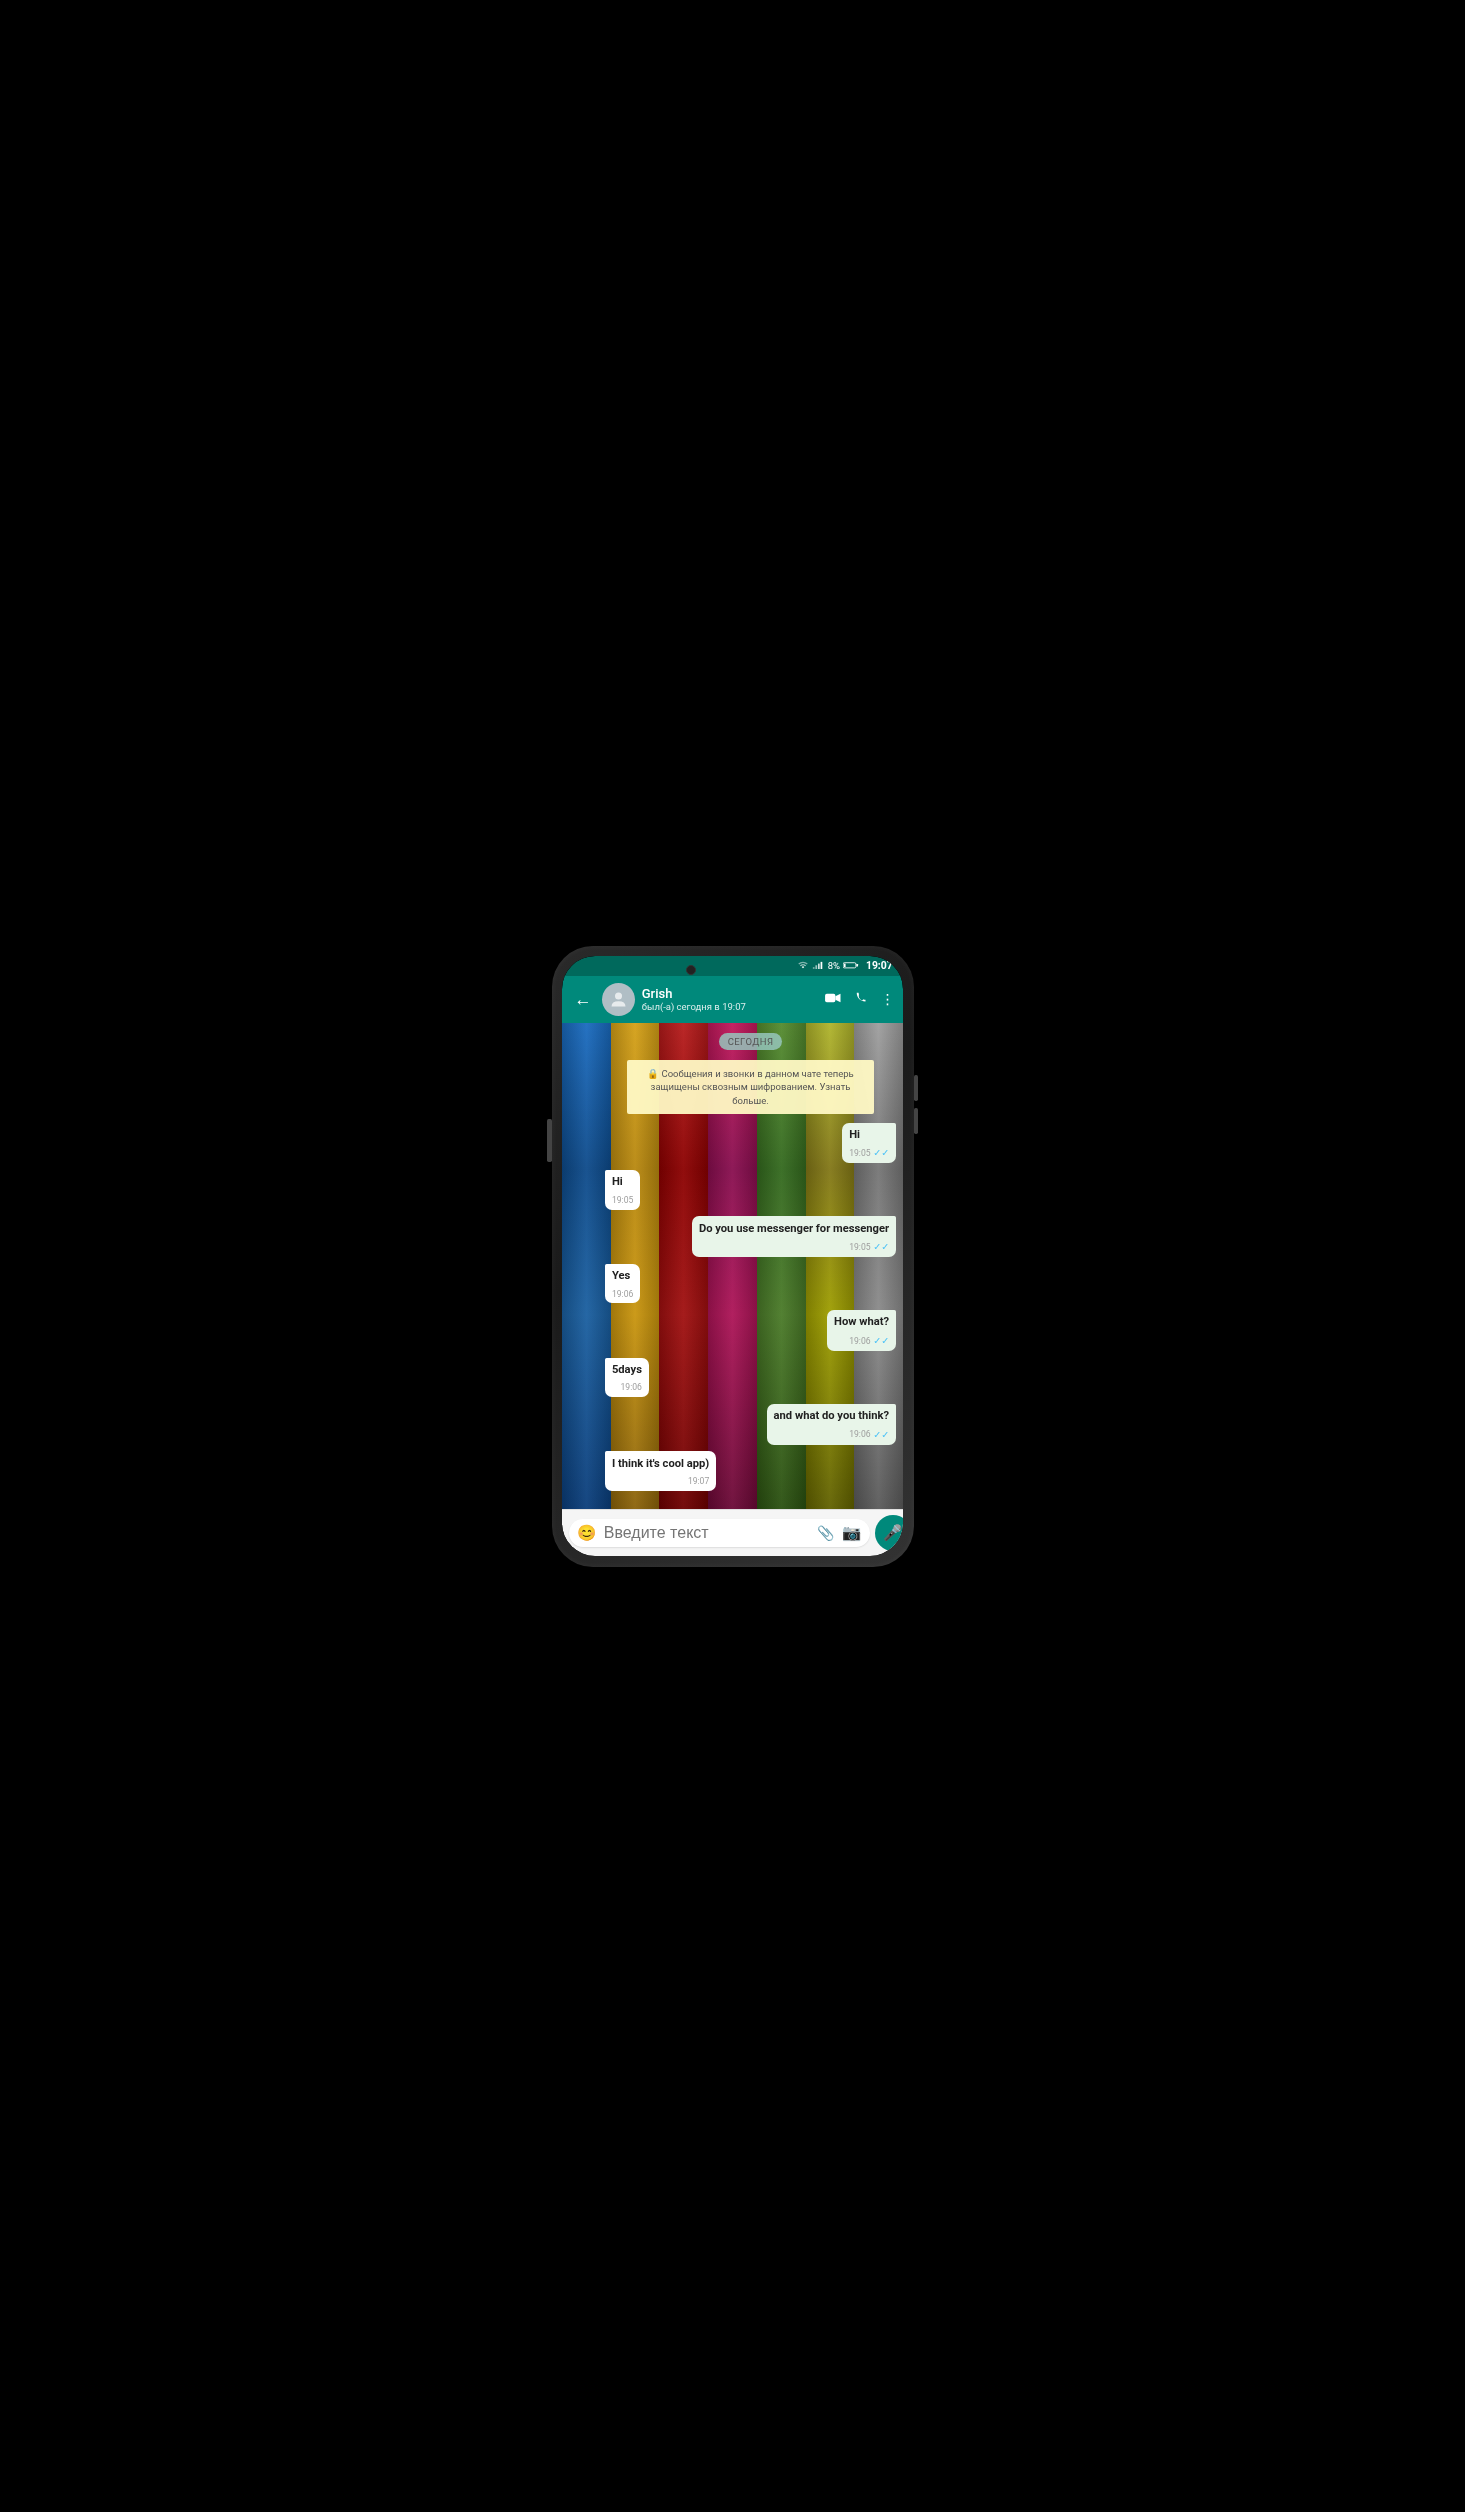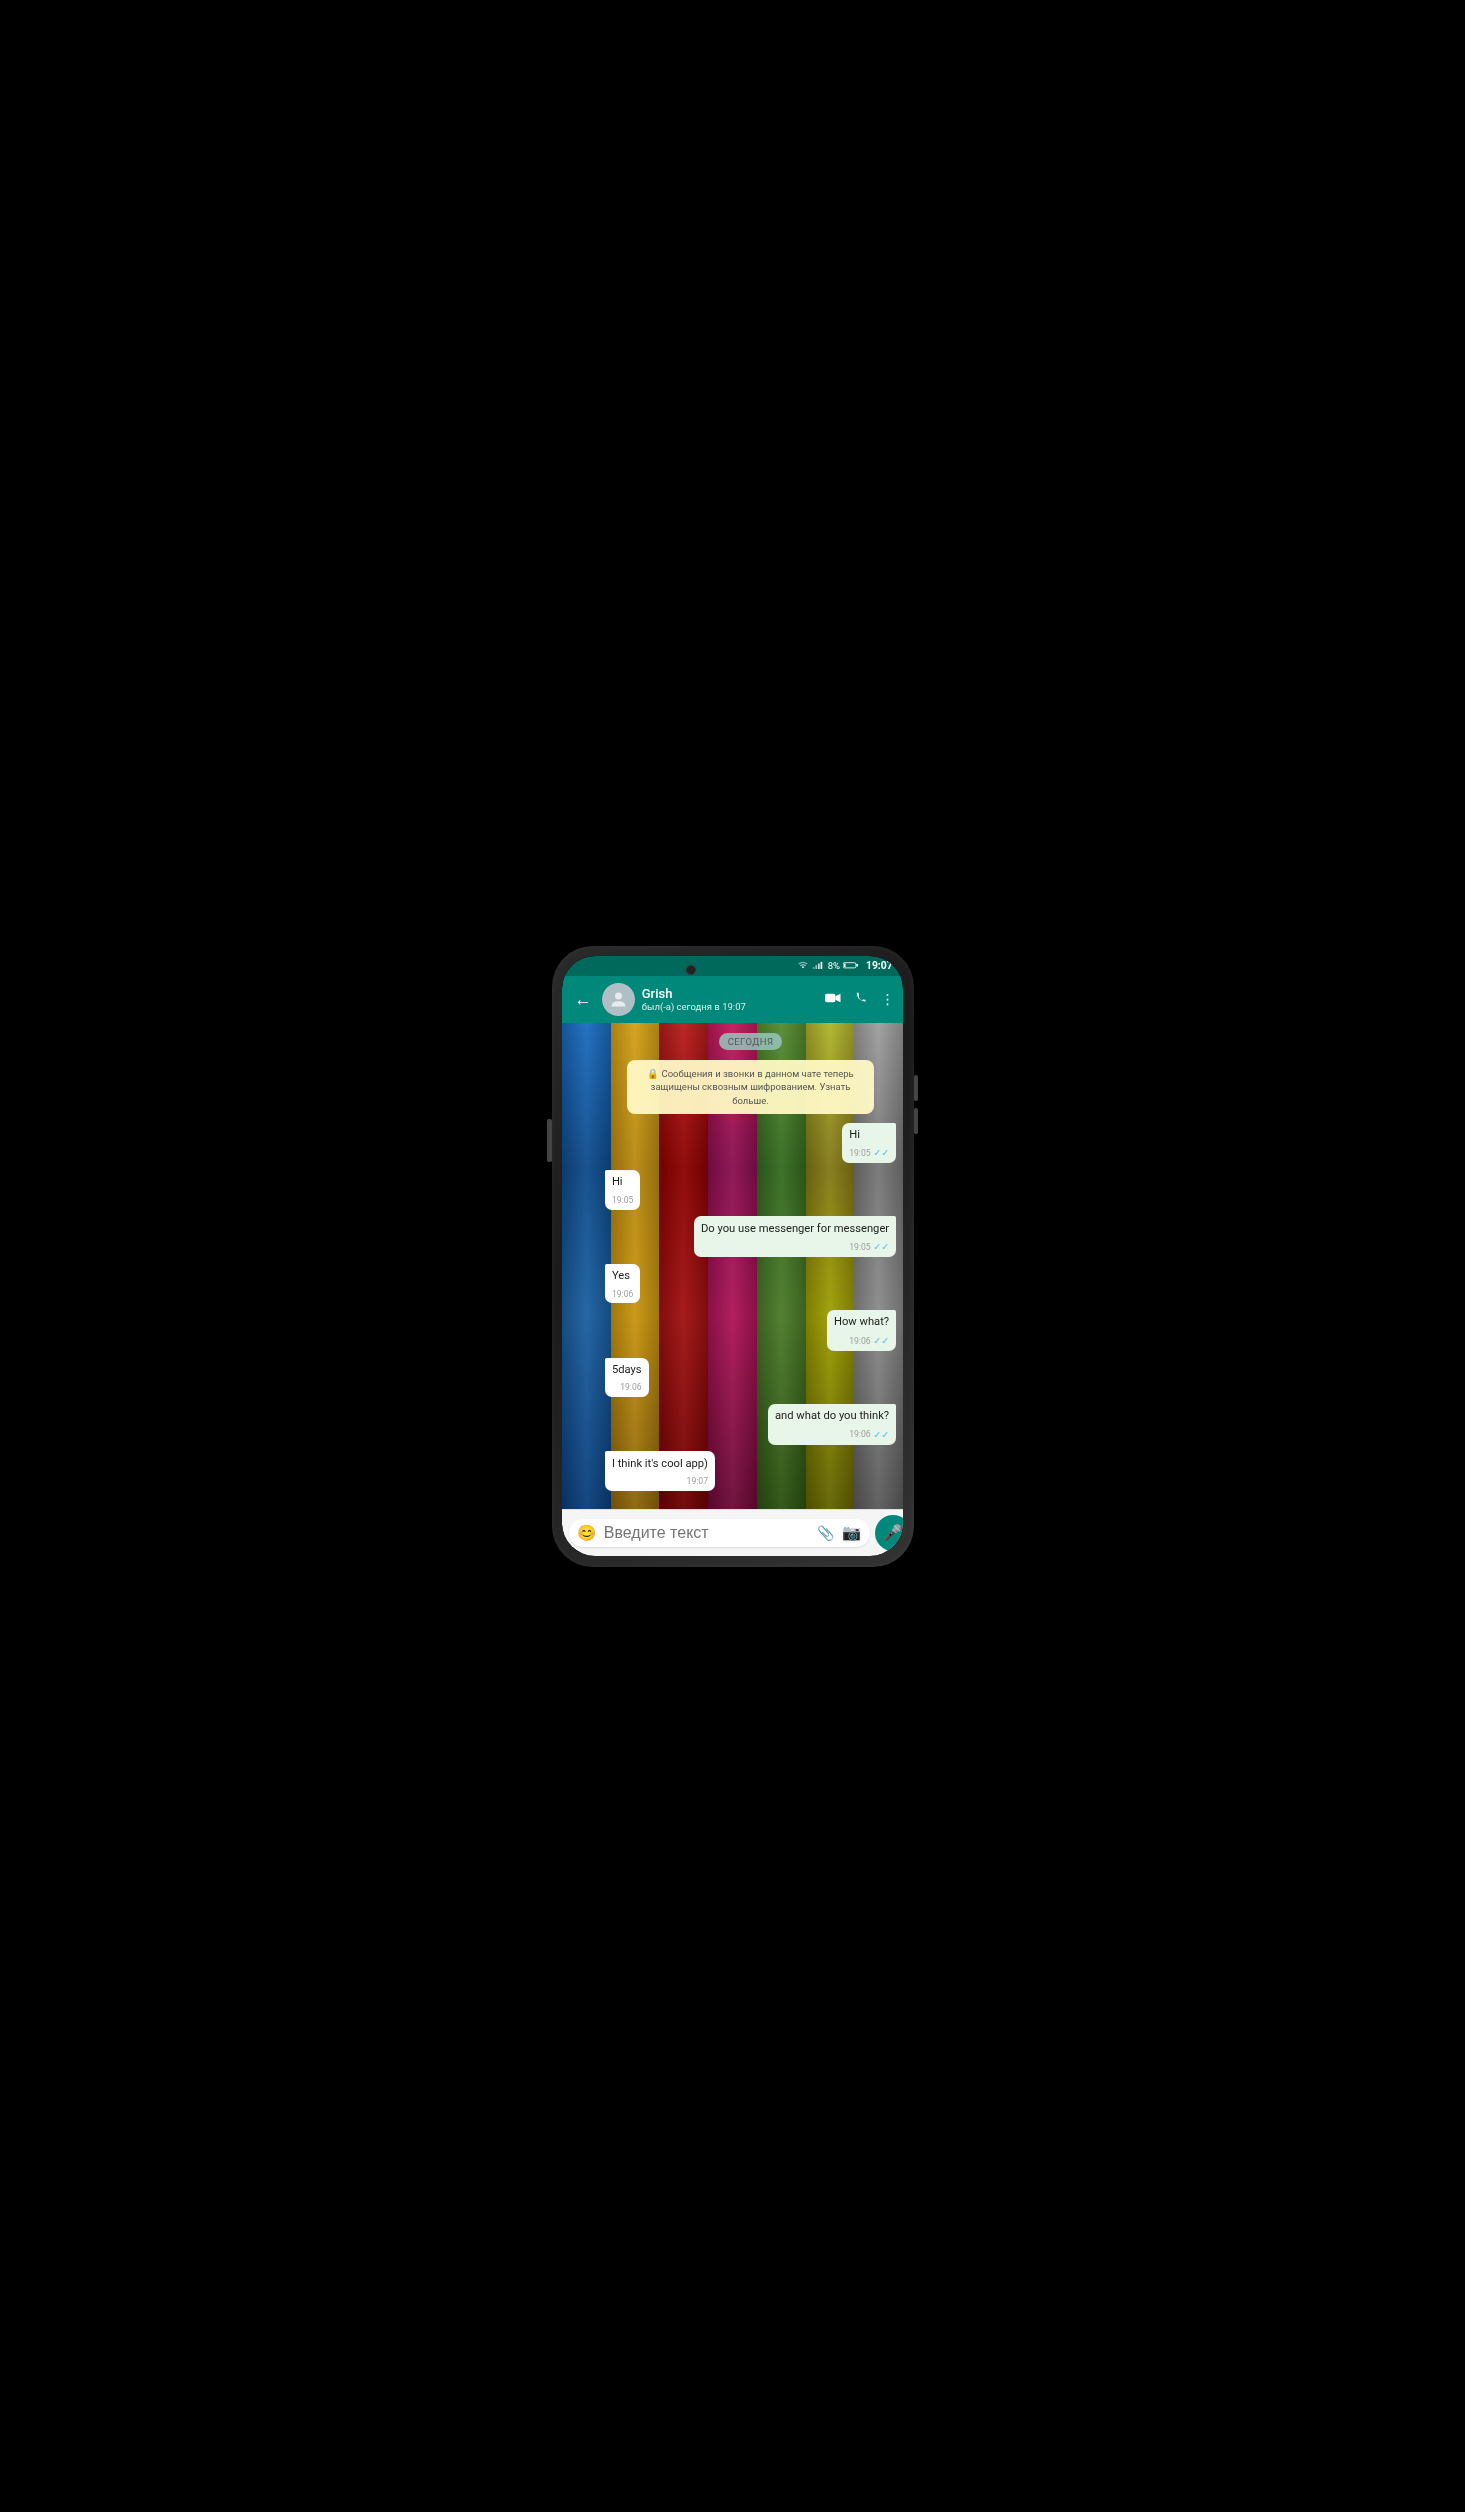--- a/index.html
+++ b/index.html
@@ -233,21 +233,21 @@
       font-size: 9.5px;
       padding: 2.6px 8.6px;
       border-radius: 8.6px;
       margin: 3.5px 0;
       letter-spacing: 0.4px;
     }
 
     
     .security-notice {
       background: rgba(255, 249, 196, 0.95);
-      border-radius: 8px;
+      border-radius: 2px;
       padding: 7px 10.4px;
       font-size: 9.5px;
       color: #555;
       text-align: center;
       margin: 3.5px 17.3px;
       align-self: center;
       max-width: 85%;
       line-height: 1.4;
     }
 
@@ -279,20 +279,21 @@
       border-top-right-radius: 1.7px;
     }
 
     .bubble.received {
       background: #ffffff;
       border-top-left-radius: 1.7px;
     }
 
     .bubble-text {
       color: #212121;
+      font-weight: bold;
     }
 
     .bubble-meta {
       display: flex;
       align-items: center;
       justify-content: flex-end;
       gap: 2.6px;
       margin-top: 5px;
     }
 

